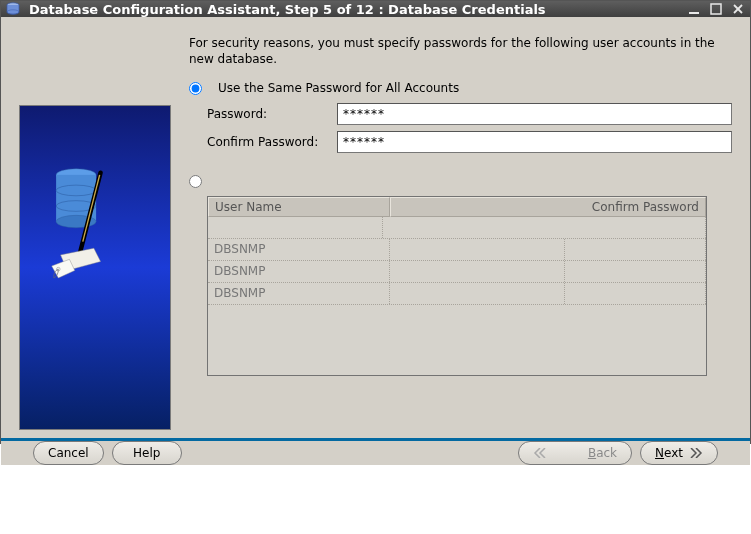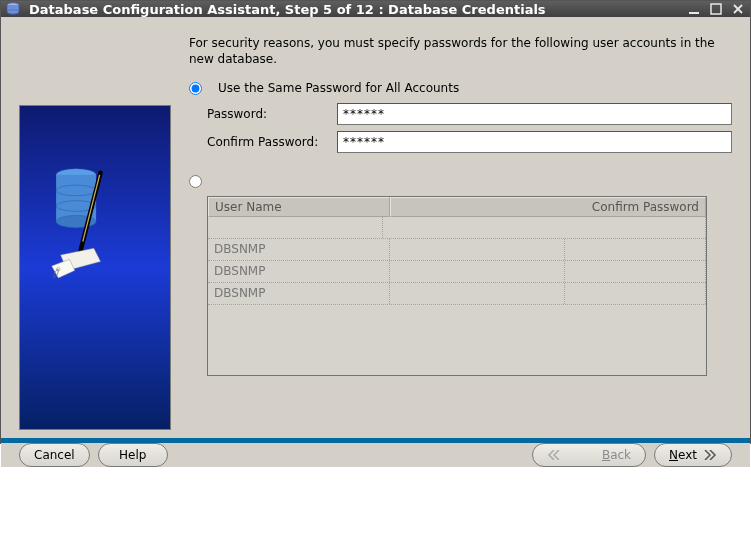--- a/index.html
+++ b/index.html
@@ -139,24 +139,24 @@
     padding: 3px 6px;
     color: #777;
     border-right: 1px dotted #a8a49c;
   }
   .col-user { width: 182px; }
   .col-pw { width: 175px; }
   .col-cpw { flex: 1; text-align: right; }
   .footer {
     height: 50px;
     background: #d4d0c8;
-    border-top: 5px solid #0369a1;
+    border-top: 3px solid #0369a1;
     display: flex;
     align-items: center;
-    padding: 0 18px;
+    padding: 0 32px;
   }
   .footer .spacer { flex: 1; }
   .btn {
     height: 24px;
     min-width: 70px;
     padding: 0 14px;
     border: 1px solid #7a7a7a;
     border-radius: 12px;
     background: linear-gradient(#efede8, #d8d5ce);
     font-family: inherit;

